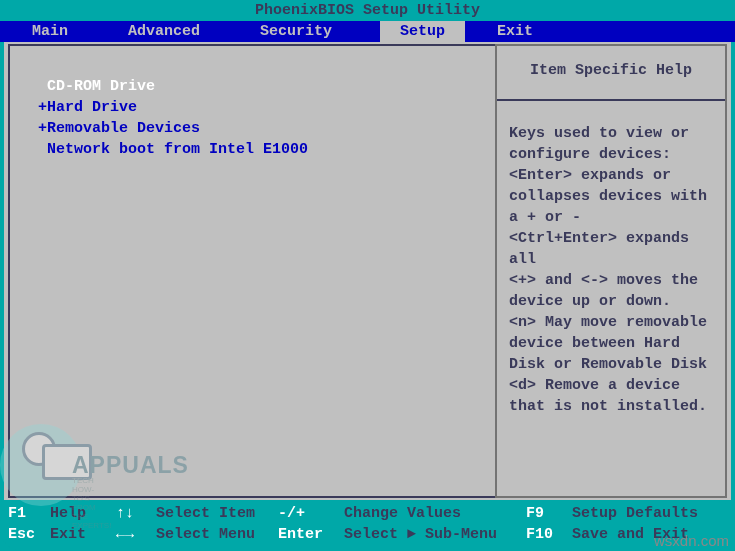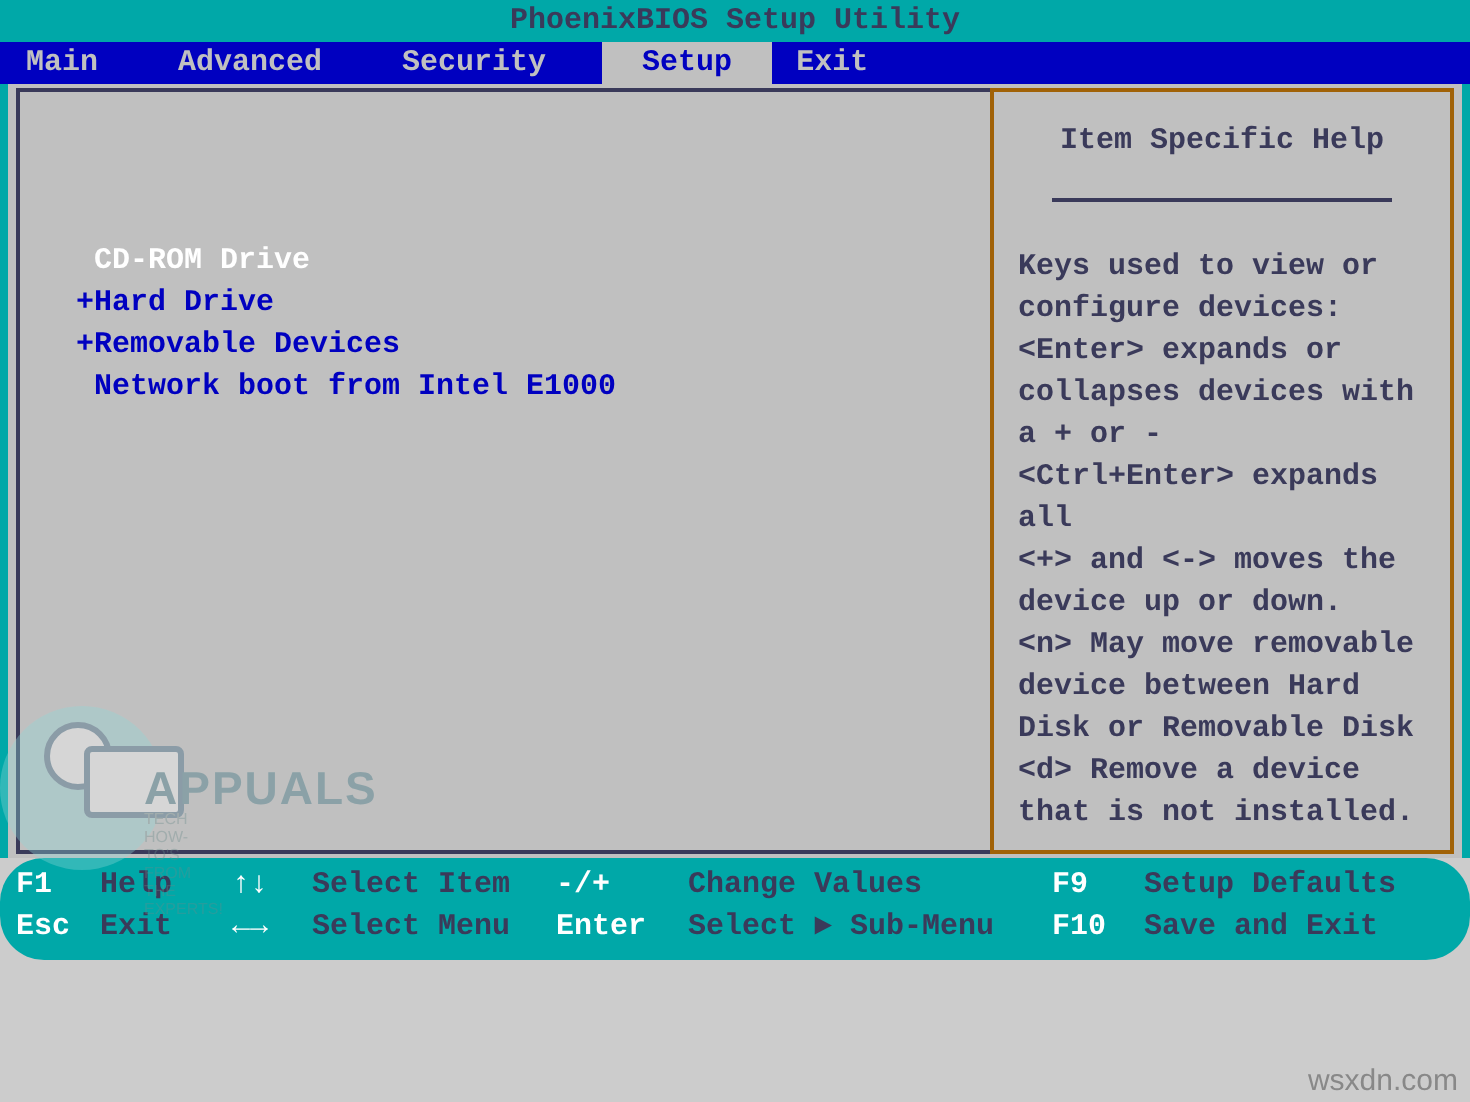--- a/index.html
+++ b/index.html
@@ -7,40 +7,41 @@
     width: 735px;
     height: 551px;
     font-family: "Courier New", monospace;
     font-size: 15px;
     font-weight: bold;
     background: #cccccc;
     overflow: hidden;
   }
   .screen {
     width: 735px;
-    height: 425px;
+    height: 551px;
     background: #00a8a8;
     display: flex;
     flex-direction: column;
   }
   .title-bar {
     background: #00a8a8;
     color: #3a3a5a;
     text-align: center;
     height: 21px;
     line-height: 21px;
     font-weight: bold;
   }
   .menu-bar {
     background: #0000c0;
     color: #c0c0c0;
     height: 21px;
     line-height: 21px;
     display: flex;
-    padding-left: 1px;
+    padding-left: 20px;
+    gap: 20px;
   }
   .menu-item {
     padding: 0 28px 0 12px;
     color: #c0c0c0;
   }
   .menu-item.active {
     background: #c0c0c0;
     color: #0000c0;
     padding: 0 20px 0 20px;
   }
@@ -55,39 +56,38 @@
     flex: 1;
     border: 2px solid #3a3a5a;
     border-right: none;
     margin: 2px 0 2px 4px;
     padding: 30px 10px 10px 28px;
     position: relative;
     color: #0000c0;
   }
   .right-panel {
     width: 232px;
-    border: 2px solid #a16207;
+    border: 2px solid #737373;
     margin: 2px 4px 2px 0;
     display: flex;
     flex-direction: column;
-    align-items: center;
   }
   .help-title {
     text-align: center;
     padding: 16px 4px 20px 4px;
     color: #3a3a5a;
     border-bottom: 2px solid #3a3a5a;
   }
   .help-body {
     padding: 22px 16px 8px 12px;
     color: #3a3a5a;
     line-height: 21px;
     font-weight: bold;
   }
-  .boot-list { line-height: 21px; margin-top: 44px; }
+  .boot-list { line-height: 21px; }
   .boot-item.selected {
     background: #c0c0c0;
     color: #ffffff;
   }
   .boot-item { white-space: pre; }
   .plus { color: #0000c0; }
   .footer {
     background: #00a8a8;
     padding: 3px 8px 6px 8px;
     display: flex;

